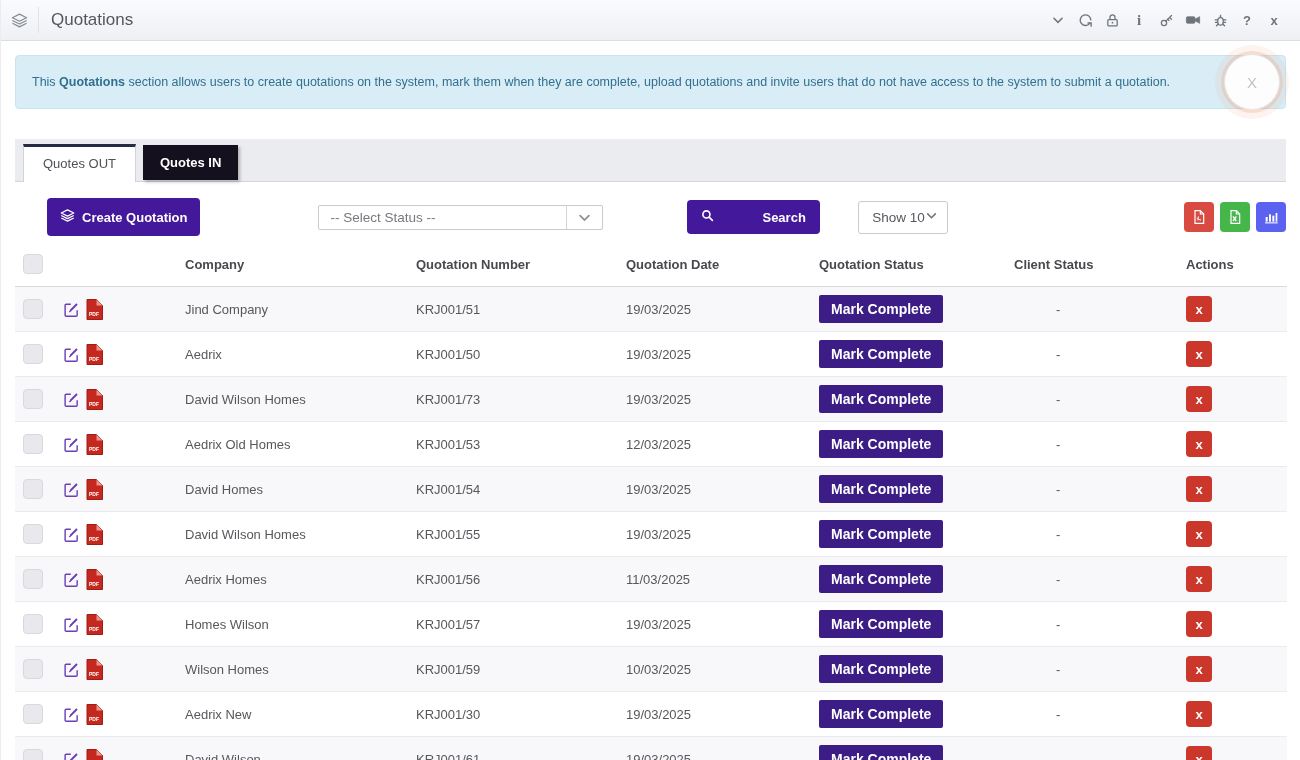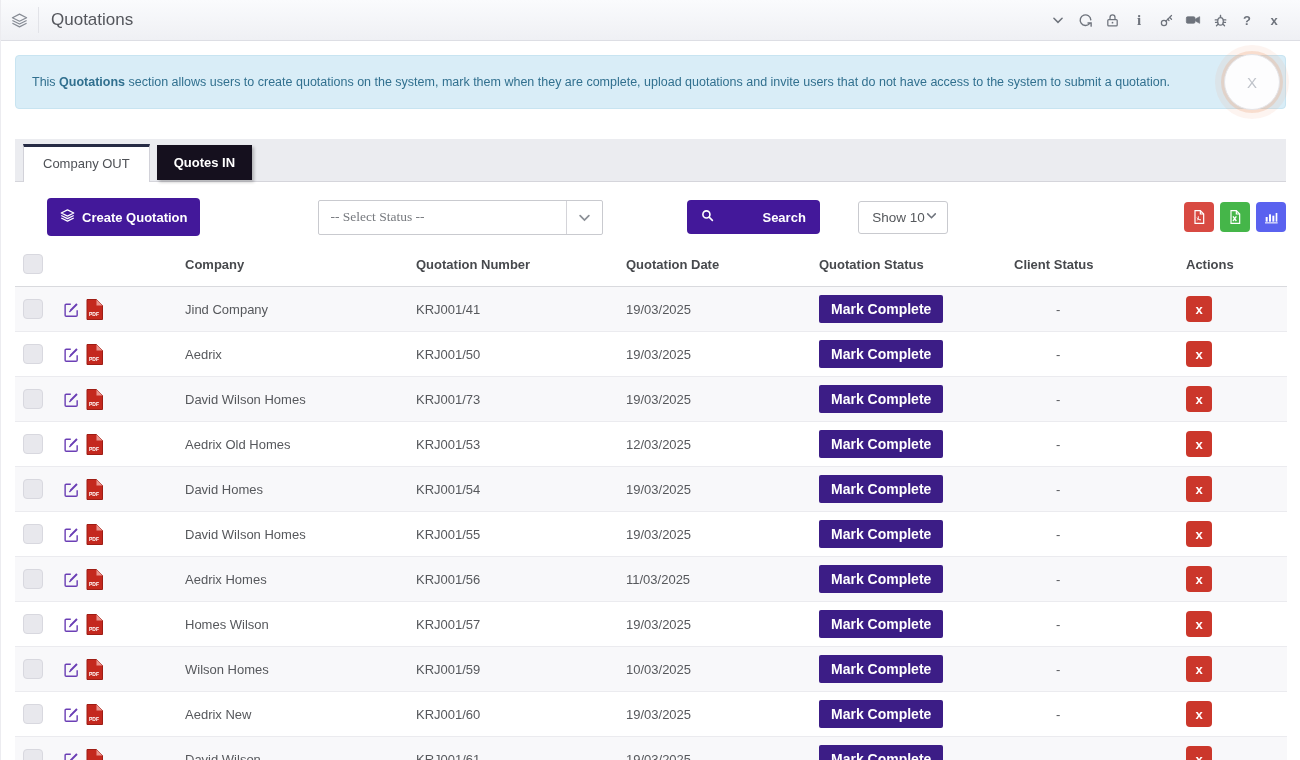--- a/index.html
+++ b/index.html
@@ -69,23 +69,23 @@
     box-shadow:2px 2px 3px rgba(0,0,0,0.25);
   }
   
   .toolbar { display:flex; align-items:center; margin:16px 0 4px;padding-left:32px; }
   .btn-purple {
     background:#43189a; color:#fff; border:none; border-radius:4px;
     font-size:13px; font-weight:600; cursor:pointer;
     display:flex; align-items:center; gap:7px; padding:10px 13px;
   }
   .status-select {
-    margin-left:118px; width:285px; height:35px;
+    margin-left:118px; width:285px; height:25px;
     background:#fff; border:1px solid #c9cacf; border-radius:2px;
-    display:flex; align-items:center; cursor:pointer;font-family:Liberation Serif, serif;
+    display:flex; align-items:center; cursor:pointer;
   }
   .status-select .sel-text { flex:1; padding:0 11px; font-size:13.5px; color:#76797e; }
   .status-select .sel-caret {
     width:36px; height:100%; border-left:1px solid #d4d4d9;
     display:flex; align-items:center; justify-content:center;
   }
   .date-group { margin-left:30px; display:flex; height:34px; width:214px; }
   .date-addon {
     width:38px; background:#eceded; border:1px solid #cccdd2; border-right:none;
     border-radius:3px 0 0 3px; display:flex; align-items:center; justify-content:center;
@@ -198,21 +198,21 @@
 <div class="content">
 
   <div class="banner-wrap">
     <div class="banner">
       <span>This </span><b>Quotations</b><span> section allows users to create quotations on the system, mark them when they are complete, upload quotations and invite users that do not have access to the system to submit a quotation.</span>
     </div>
     <div class="banner-close">X</div>
   </div>
 
   <div class="tabbar">
-    <div class="tab active">Company OUT</div>
+    <div class="tab active">Quotes OUT</div>
     <div class="tab inactive">Quotes IN</div>
   </div>
 
   <div class="toolbar">
     <button class="btn-purple">
       <span>
         <svg width="15" height="15" viewBox="0 0 24 24" fill="none" stroke="#fff" stroke-width="2" stroke-linejoin="round">
           <path d="M12 3 L22 8 12 13 2 8 Z"></path>
             <path d="M2 12 L12 17 22 12"></path>
             <path d="M2 16 L12 21 22 16"></path>
@@ -315,21 +315,21 @@
         <button class="icon-btn">
           <svg width="17" height="21" viewBox="0 0 17 21">
                   <path d="M1 .5h9.5L16.5 6.5V20.5H1z" fill="#c4281e" stroke="#9e1d15" stroke-width="1"></path>
                   <path d="M10.5 .5l6 6h-6z" fill="#ea968f"></path>
                   <text x="3" y="17" font-size="5" fill="#fff" font-weight="bold">PDF</text>
                 </svg>
         </button>
       </span>
     </td>
     <td>Jind Company</td>
-    <td>KRJ001/41</td>
+    <td>KRJ001/51</td>
     <td>19/03/2025</td>
     <td><button class="badge-btn">Mark Complete</button></td>
     <td><span class="client-dash">-</span></td>
     <td><button class="del-btn">x</button></td>
   </tr>
         <tr>
     <td class="cb-cell"><span class="cb"></span></td>
     <td>
       <span class="rowicons">
         <button class="icon-btn">
@@ -558,21 +558,21 @@
         <button class="icon-btn">
           <svg width="17" height="21" viewBox="0 0 17 21">
                   <path d="M1 .5h9.5L16.5 6.5V20.5H1z" fill="#c4281e" stroke="#9e1d15" stroke-width="1"></path>
                   <path d="M10.5 .5l6 6h-6z" fill="#ea968f"></path>
                   <text x="3" y="17" font-size="5" fill="#fff" font-weight="bold">PDF</text>
                 </svg>
         </button>
       </span>
     </td>
     <td>Aedrix New</td>
-    <td>KRJ001/60</td>
+    <td>KRJ001/30</td>
     <td>19/03/2025</td>
     <td><button class="badge-btn">Mark Complete</button></td>
     <td><span class="client-dash">-</span></td>
     <td><button class="del-btn">x</button></td>
   </tr>
         <tr>
     <td class="cb-cell"><span class="cb"></span></td>
     <td>
       <span class="rowicons">
         <button class="icon-btn">

